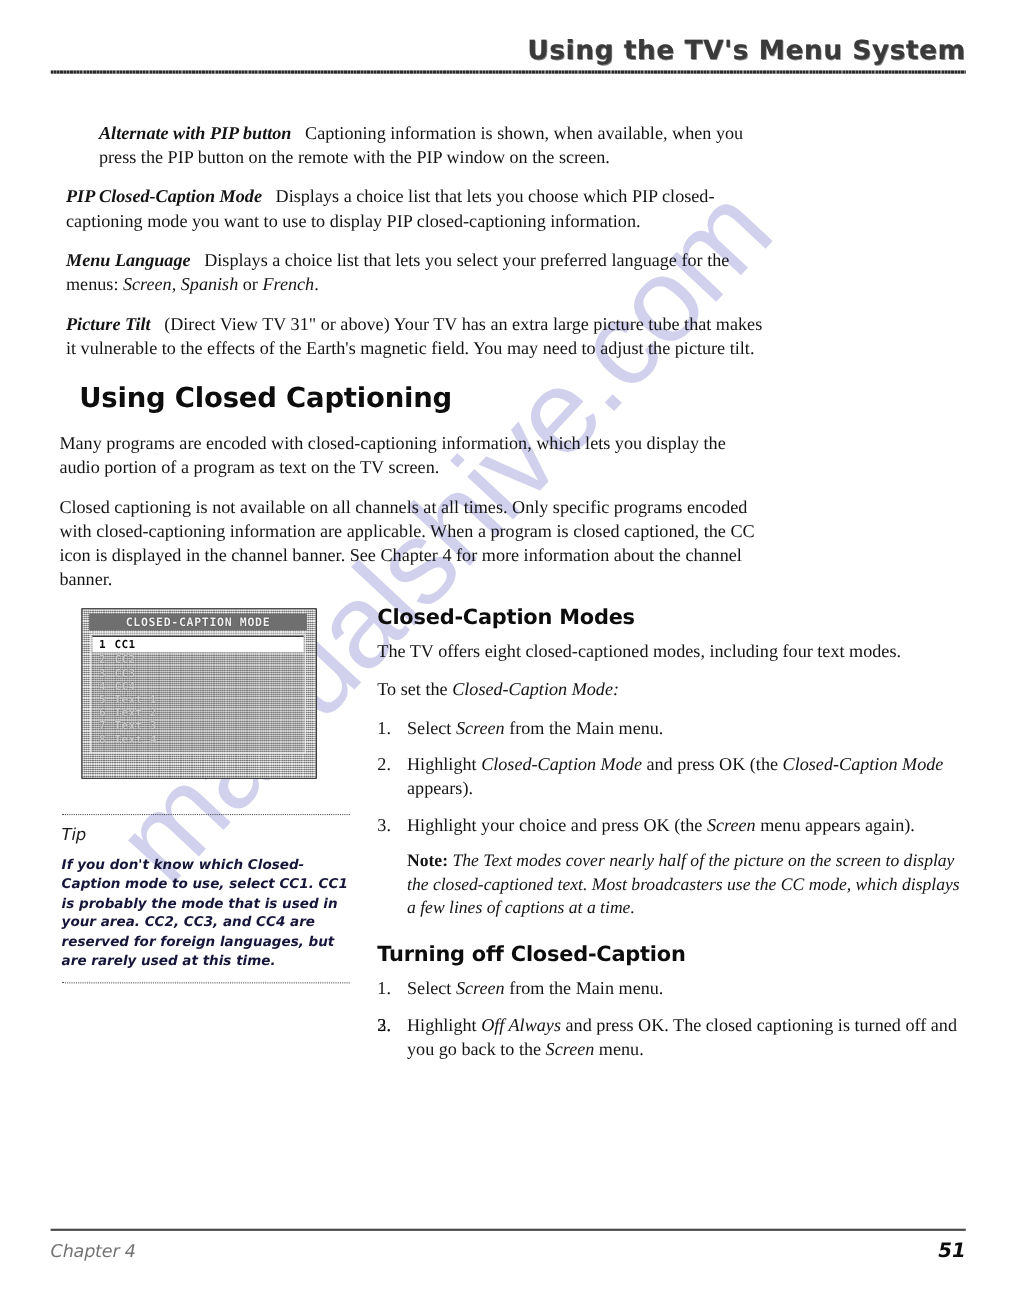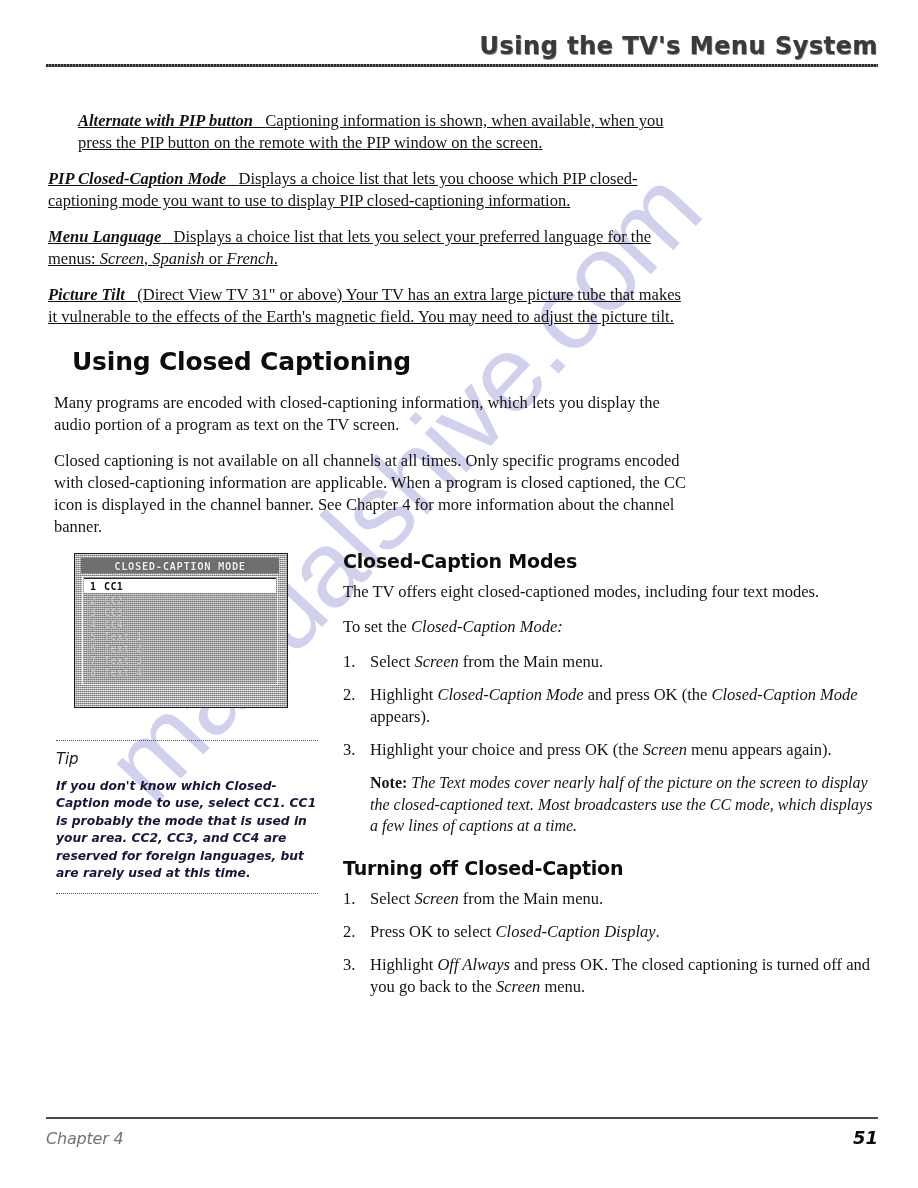--- a/index.html
+++ b/index.html
@@ -77,24 +77,23 @@
   .content {
     position: absolute;
     left: 0;
     top: 0;
     width: 918px;
     z-index: 3;
   }
 
   .intro {
     position: absolute;
-    left: 48px;
+    left: 60px;
     top: 110px;
     width: 640px;
-    text-decoration: underline;
   }
   .para {
     font-size: 16.5px;
     line-height: 1.33;
     margin: 0 0 14px 0;
     color: #141414;
     text-align: left;
   }
   .para.indent {
     padding-left: 30px;
@@ -445,21 +444,20 @@
 
       <div class="turning-off">
         <h3 class="sub-heading">Turning off Closed-Caption</h3>
         <ol class="steps">
           <li>
             <span class="marker">1.</span>
             <span>Select <i>Screen</i> from the Main menu.</span>
           </li>
           <li>
             <span class="marker">2.</span>
-            <span>Press OK to select <i>Closed-Caption Display</i>.</span>
           </li>
           <li>
             <span class="marker">3.</span>
             <span>Highlight <i>Off Always</i> and press OK. The closed captioning is turned off and you go back to the <i>Screen</i> menu.</span>
           </li>
         </ol>
       </div>
 
     </div>
 

